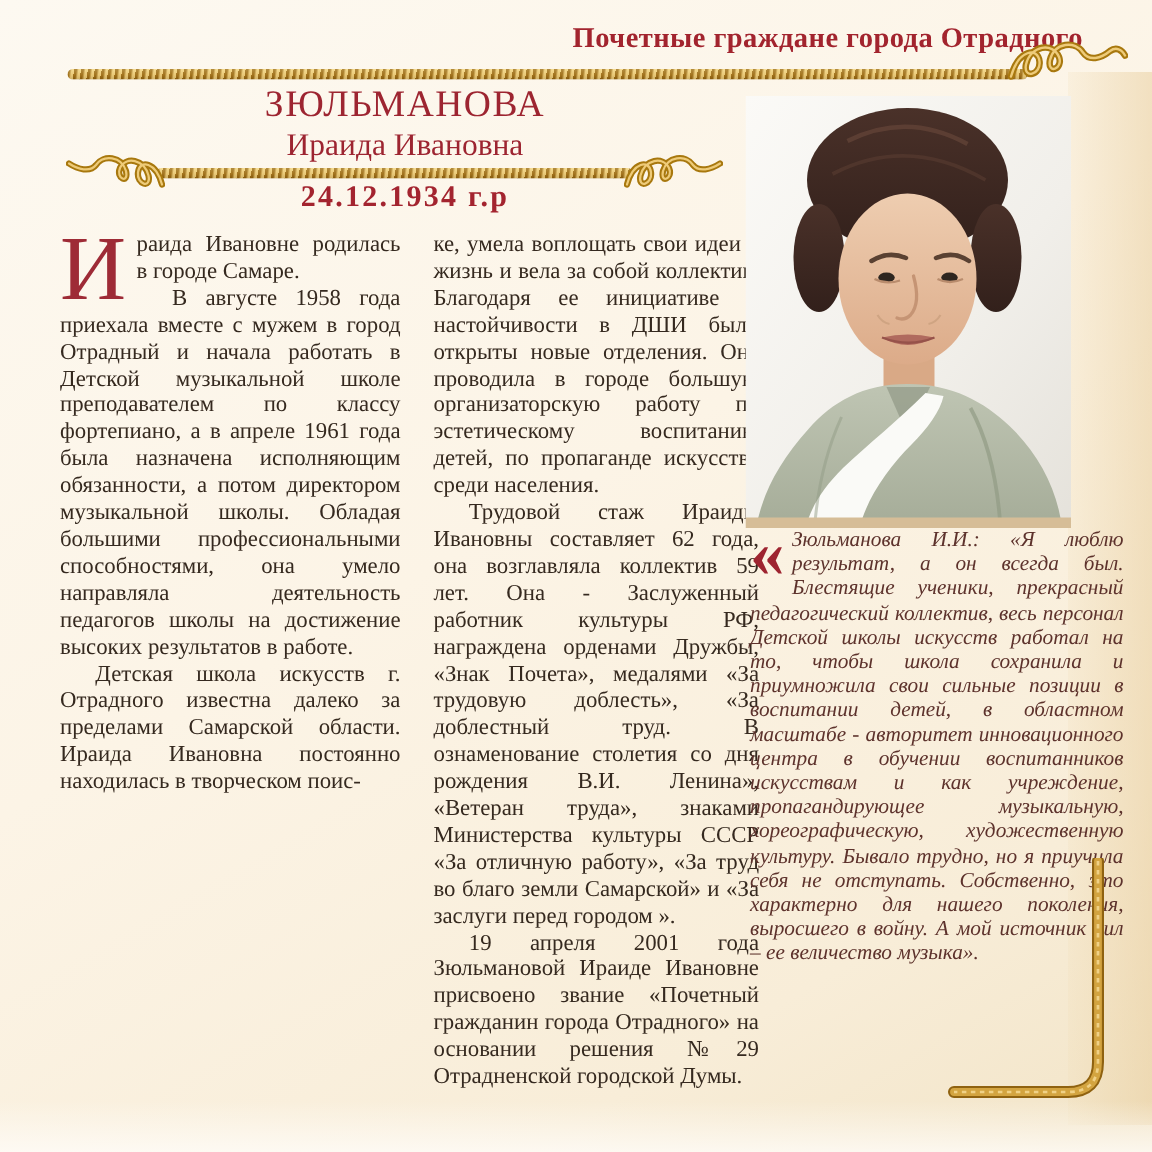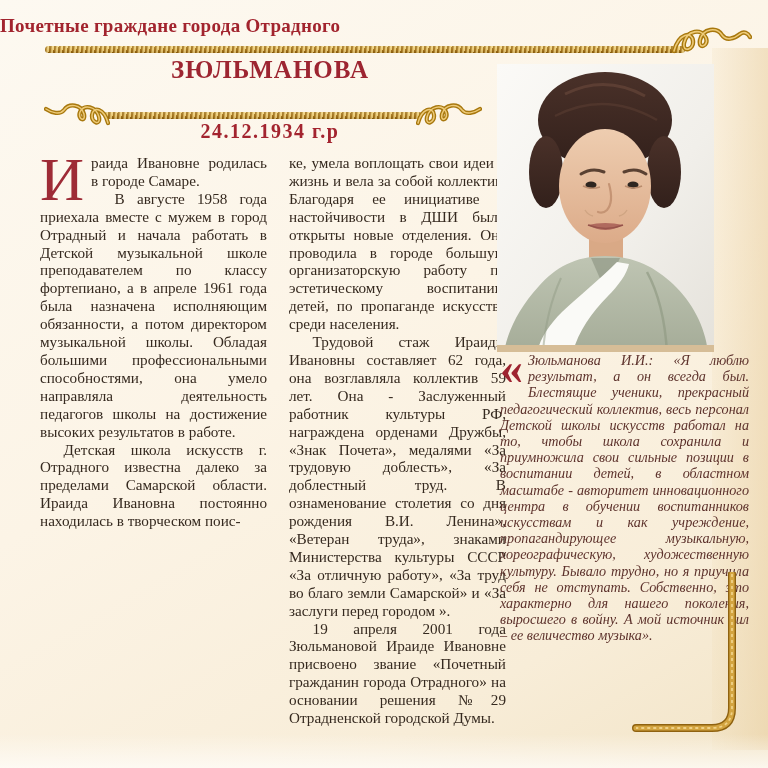--- a/index.html
+++ b/index.html
@@ -10,38 +10,38 @@
   }
   .right-strip{
     position:absolute; left:712px; top:48px; width:56px; height:702px;
     background:linear-gradient(90deg, rgba(240,220,180,.20), rgba(233,207,160,.55));
   }
   .bottom-fade{
     position:absolute; left:0; bottom:0; width:768px; height:34px;
     background:linear-gradient(180deg, rgba(255,255,255,0), rgba(255,253,250,.75));
   }
   .header-title{
-    position:absolute; left:0; top:15px; width:722px; text-align:left;
+    position:absolute; left:0; top:15px; width:722px; text-align:right;
     font-weight:bold; font-size:19px; color:#a2242e; letter-spacing:.3px;
   }
   .rope{
     position:absolute; height:7px; border-radius:4px;
     background:
       repeating-linear-gradient(100deg, rgba(110,65,0,.45) 0 1.5px, rgba(255,236,173,.55) 3px 4.5px),
       linear-gradient(180deg,#eccb75 0%,#cf9f38 55%,#96690f 100%);
   }
   #rope1{left:45px; top:46px; width:640px;}
   #rope2{left:104px; top:112px; width:318px;}
   .knot{position:absolute;}
   #knot1{left:672px; top:24px;}
   #knot2l{left:44px; top:99px; transform:scaleX(-1);}
   #knot2r{left:416px; top:99px;}
   .title-block{
     position:absolute; left:40px; top:56px; width:460px; text-align:center;
-    color:#9d2531; font-weight:bold;
+    color:#9d2531; font-weight:normal;
   }
   .surname{font-size:25px; letter-spacing:1px; line-height:1.12;}
   .firstname{font-size:21px; line-height:1.15;}
   .birth-date{
     position:absolute; left:40px; top:120px; width:460px; text-align:center;
     font-size:20px; font-weight:bold; color:#a3242f; letter-spacing:1.5px;
   }
   .col{
     position:absolute; top:154px; font-size:15.2px; line-height:17.9px;
     color:#35291f; text-align:justify;
@@ -80,20 +80,21 @@
   <div class="header-title">Почетные граждане города Отрадного</div>
 
   <div class="rope" id="rope1"></div>
   <svg class="knot" id="knot1" width="80" height="38" viewBox="0 0 80 38">
     <path d="M2,27 C7,9 20,7 21,17 C22,26 10,29 12,19 C15,6 30,4 34,14 C37,22 26,26 28,16 C31,4 45,3 50,11 C54,17 62,15 68,10 C72,7 76,9 78,13" fill="none" stroke="#a8780e" stroke-width="4.4" stroke-linecap="round"></path>
     <path d="M2,27 C7,9 20,7 21,17 C22,26 10,29 12,19 C15,6 30,4 34,14 C37,22 26,26 28,16 C31,4 45,3 50,11 C54,17 62,15 68,10 C72,7 76,9 78,13" fill="none" stroke="#eecb79" stroke-width="1.6" stroke-linecap="round"></path>
   </svg>
 
   <div class="title-block">
     <div class="surname">ЗЮЛЬМАНОВА</div>
+    <div class="firstname">Ираида Ивановна</div>
   </div>
 
   <div class="rope" id="rope2"></div>
   <svg class="knot" id="knot2l" width="66" height="36" viewBox="0 0 66 36">
     <path d="M2,24 C6,9 17,7 18,16 C19,24 9,27 11,18 C14,7 26,5 30,13 C33,20 24,24 26,15 C29,5 41,4 46,11 C50,16 58,14 64,10" fill="none" stroke="#a8780e" stroke-width="4.2" stroke-linecap="round"></path>
     <path d="M2,24 C6,9 17,7 18,16 C19,24 9,27 11,18 C14,7 26,5 30,13 C33,20 24,24 26,15 C29,5 41,4 46,11 C50,16 58,14 64,10" fill="none" stroke="#eecb79" stroke-width="1.5" stroke-linecap="round"></path>
   </svg>
   <svg class="knot" id="knot2r" width="66" height="36" viewBox="0 0 66 36">
     <path d="M2,24 C6,9 17,7 18,16 C19,24 9,27 11,18 C14,7 26,5 30,13 C33,20 24,24 26,15 C29,5 41,4 46,11 C50,16 58,14 64,10" fill="none" stroke="#a8780e" stroke-width="4.2" stroke-linecap="round"></path>
     <path d="M2,24 C6,9 17,7 18,16 C19,24 9,27 11,18 C14,7 26,5 30,13 C33,20 24,24 26,15 C29,5 41,4 46,11 C50,16 58,14 64,10" fill="none" stroke="#eecb79" stroke-width="1.5" stroke-linecap="round"></path>

